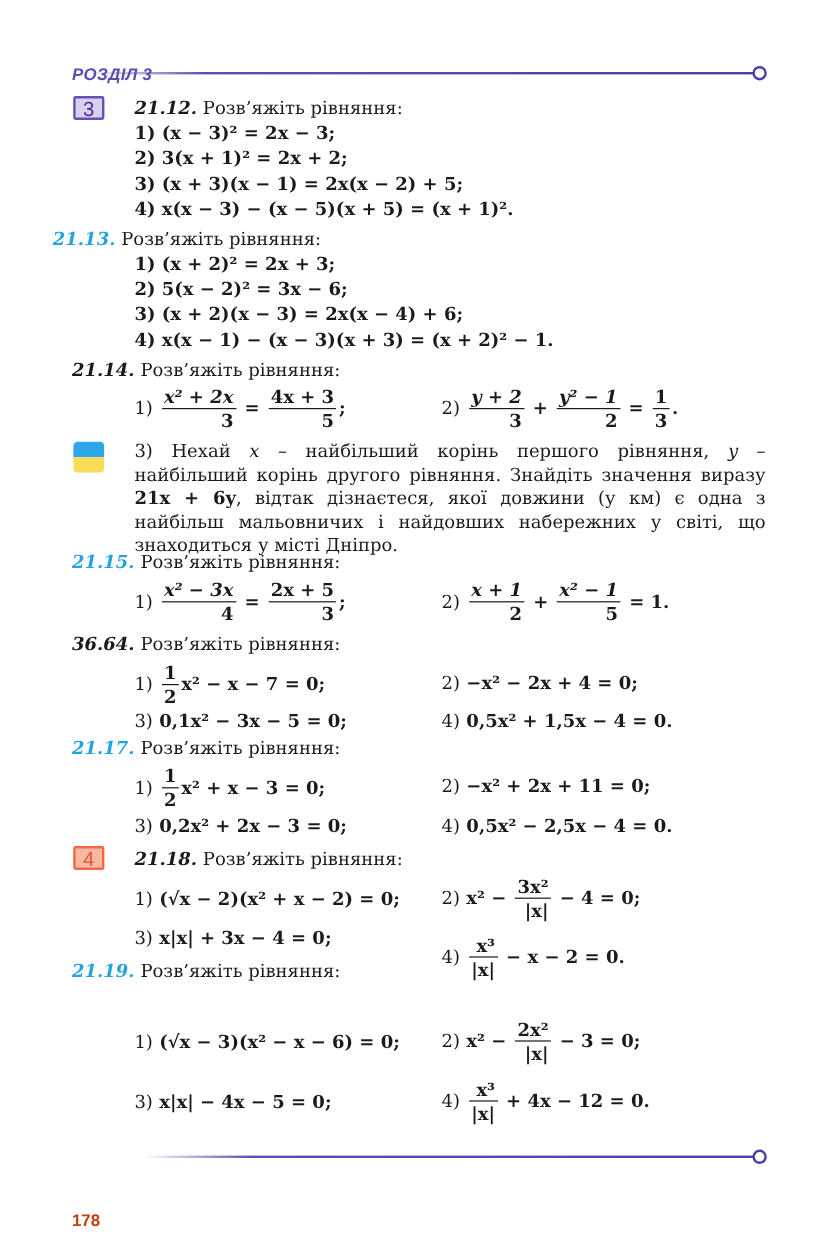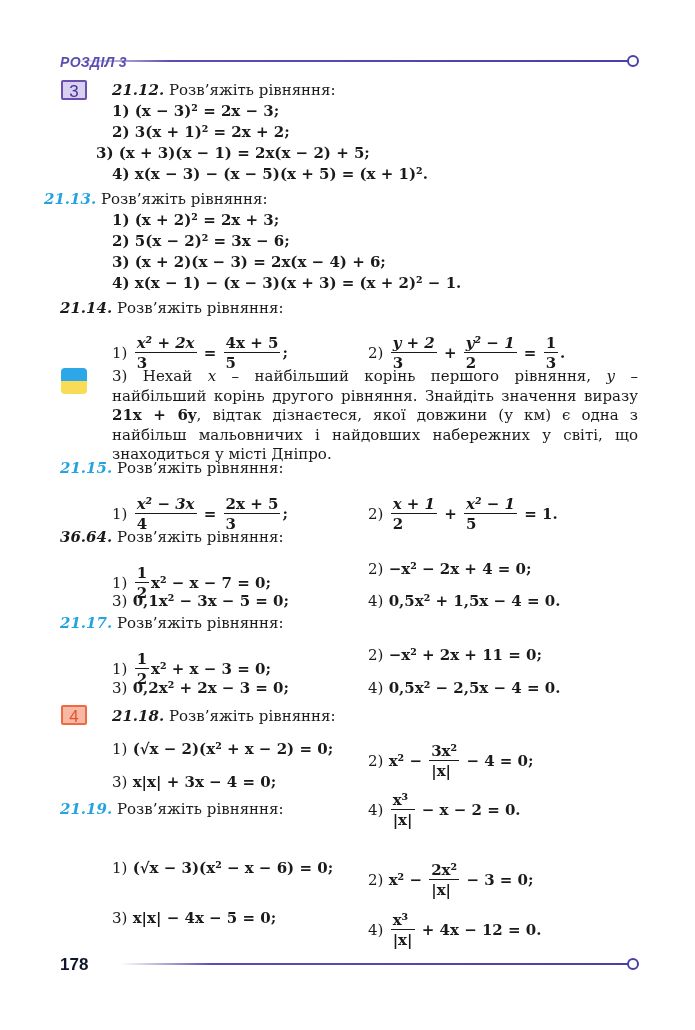--- a/index.html
+++ b/index.html
@@ -6,72 +6,72 @@
   body { width:695px; height:1030px; position:relative; overflow:hidden;
          font-family:"DejaVu Serif", "Liberation Serif", serif; color:#1a1a1a; }
   .section-label { position:absolute; left:60px; top:54px; font-family:"Liberation Sans", sans-serif;
          font-weight:bold; font-style:italic; font-size:14px; color:#5a4fb0; letter-spacing:0.3px; }
   .rule { position:absolute; height:2px; background:linear-gradient(to right, rgba(90,79,176,0) 0%, #5a4fb0 18%, #4a3fa8 100%); }
   .rule-top { left:70px; top:60px; width:558px; }
   .rule-bottom { left:120px; top:963px; width:508px; }
   .ring { position:absolute; width:8px; height:8px; border:2px solid #4a3fa8; border-radius:50%; background:#fff; }
   .ring-top { left:627px; top:55px; }
   .ring-bottom { left:627px; top:958px; }
-  .page-num { position:absolute; left:60px; top:955px; font-family:"Liberation Sans", sans-serif;
-         font-weight:bold; font-size:17px; color:#0f172a; }
+  .page-num { position:absolute; left:60px; top:1009px; font-family:"Liberation Sans", sans-serif;
+         font-weight:bold; font-size:14px; color:#c2410c; }
 
   .lvl { position:absolute; width:26px; height:20px; font-family:"Liberation Sans", sans-serif;
          font-size:17px; line-height:20px; text-align:center; box-sizing:border-box; }
   .lvl3 { left:61px; top:80px; background:#d8d0ef; border:2px solid #6a4fb0; color:#4b2f9a; border-radius:2px; }
   .lvl4 { left:61px; top:705px; background:#f7b9a3; border:2px solid #ef6a42; color:#e2542d; border-radius:2px; }
   .flag { position:absolute; left:61px; top:368px; width:26px; height:26px; border-radius:4px; overflow:hidden; }
   .flag .b { height:13px; background:#2da7e8; }
   .flag .y { height:13px; background:#f9dc56; }
 
   .line { position:absolute; font-size:15px; line-height:20px; white-space:nowrap; }
   .num { font-weight:bold;font-style:italic; }
   .num.blue { color:#23a3e0; }
   .m { font-style:italic; font-weight:bold; }
   .eq { font-weight:bold; }
   .para { position:absolute; left:112px; top:367px; width:526px; font-size:15px; line-height:19.5px; text-align:justify; }
   .para .m { font-weight:normal; }
   .para .mb { font-weight:bold; }
 
-  .frac { display:inline-block; vertical-align:middle; text-align:left; margin:16px 2px; font-weight:bold; }
+  .frac { display:inline-block; vertical-align:middle; text-align:right; margin:4px 2px; font-weight:bold; }
   .frac .n { display:block; padding:0 2px; font-size:15px; line-height:18px; }
   .frac .d { display:block; border-top:1.3px solid #1a1a1a; padding:0 2px; font-size:15px; line-height:20px; }
   .eqrow { position:absolute; font-size:15px; white-space:nowrap; font-weight:bold; }
   .eqrow .lab { font-weight:normal; }
 </style>
 </head>
 <body>
 
 <div class="section-label">РОЗДІЛ 3</div>
 <div class="rule rule-top"></div>
 <div class="ring ring-top"></div>
 
 <div class="lvl lvl3">3</div>
 <div class="line" style="left:112px;top:80px"><span class="num">21.12.</span> <span>Розв’яжіть рівняння:</span></div>
 <div class="line eq" style="left:112px;top:101px">1) (x − 3)² = 2x − 3;</div>
 <div class="line eq" style="left:112px;top:122px">2) 3(x + 1)² = 2x + 2;</div>
-<div class="line eq" style="left:96px;top:143px">3) (x + 3)(x − 1) = 2x(x − 2) + 5;</div>
+<div class="line eq" style="left:112px;top:143px">3) (x + 3)(x − 1) = 2x(x − 2) + 5;</div>
 <div class="line eq" style="left:112px;top:164px">4) x(x − 3) − (x − 5)(x + 5) = (x + 1)².</div>
 
 <div class="line" style="left:44px;top:189px"><span class="num blue">21.13.</span> <span>Розв’яжіть рівняння:</span></div>
 <div class="line eq" style="left:112px;top:210px">1) (x + 2)² = 2x + 3;</div>
 <div class="line eq" style="left:112px;top:231px">2) 5(x − 2)² = 3x − 6;</div>
 <div class="line eq" style="left:112px;top:252px">3) (x + 2)(x − 3) = 2x(x − 4) + 6;</div>
 <div class="line eq" style="left:112px;top:273px">4) x(x − 1) − (x − 3)(x + 3) = (x + 2)² − 1.</div>
 
 <div class="line" style="left:60px;top:298px"><span class="num">21.14.</span> <span>Розв’яжіть рівняння:</span></div>
 <div class="eqrow" style="left:112px;top:318px">
   <span class="lab">1)</span>
   <span class="frac"><span class="n m">x² + 2x</span><span class="d">3</span></span>
   <span>=</span>
-  <span class="frac"><span class="n">4x + 5</span><span class="d">5</span></span><span>;</span>
+  <span class="frac"><span class="n">4x + 3</span><span class="d">5</span></span><span>;</span>
 </div>
 <div class="eqrow" style="left:368px;top:318px">
   <span class="lab">2)</span>
   <span class="frac"><span class="n m">y + 2</span><span class="d">3</span></span>
   <span>+</span>
   <span class="frac"><span class="n m">y² − 1</span><span class="d">2</span></span>
   <span>=</span>
   <span class="frac"><span class="n">1</span><span class="d">3</span></span><span>.</span>
 </div>
 

